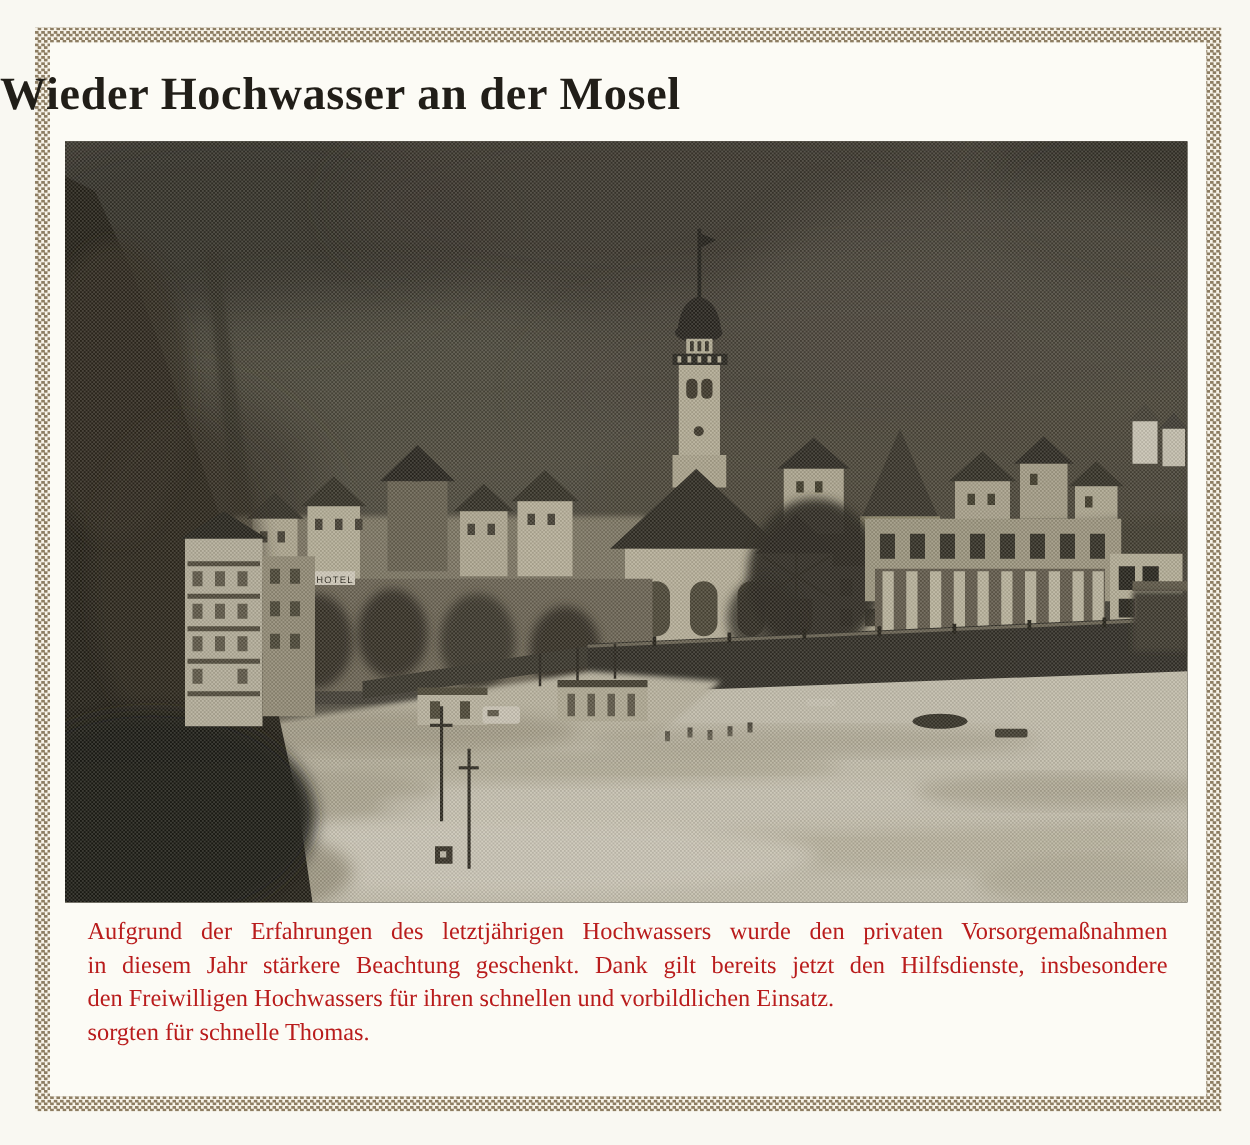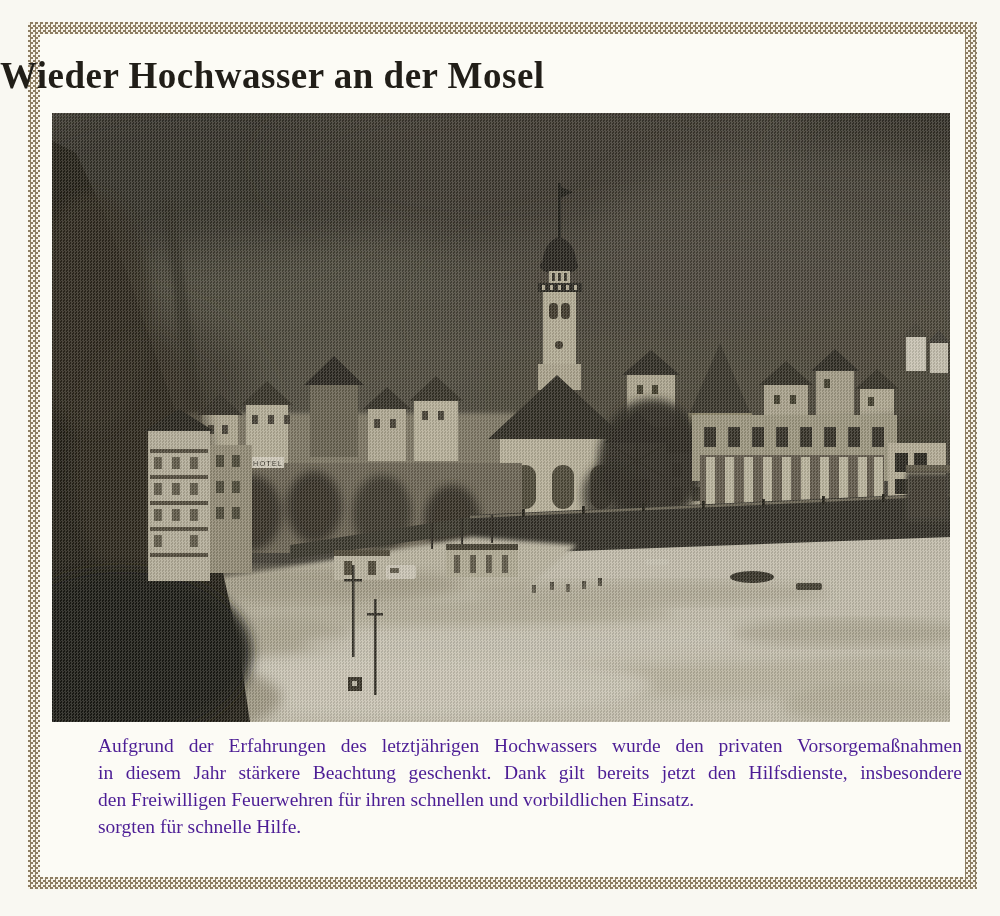--- a/index.html
+++ b/index.html
@@ -14,21 +14,21 @@
   .headline{position:absolute;left:0;right:0;top:54px;text-align:left;
             font-size:37px;font-weight:bold;color:#211e18;letter-spacing:.5px;}
   .photo{position:absolute;left:52px;top:113px;width:898px;height:609px;
          background:#4b473d;overflow:hidden;}
   .photo svg{display:block;width:100%;height:100%;}
   
   .halftone{position:absolute;inset:0;
             background-image:repeating-conic-gradient(rgba(248,244,232,.17) 0% 25%, rgba(35,32,25,.11) 0% 50%);
             background-size:3px 3px;}
   .caption{position:absolute;left:70px;top:732px;width:864px;
-           font-size:19.5px;line-height:27px;color:#4c1d95;margin-left:28px;}
+           font-size:19.5px;line-height:27px;color:#b91c1c;}
   .cap-line{text-align:justify;}
   .cap-line.full{text-align-last:justify;}
 </style>
 </head>
 <body>
 
 <div class="page">
 
   <div class="frame">
     <div class="frame-inner"></div>
@@ -345,17 +345,17 @@
       </g>
 
       <rect x="0" y="0" width="898" height="609" filter="url(#grain)" opacity=".14"></rect>
     </svg>
     <div class="halftone"></div>
   </div>
 
   <div class="caption">
     <div class="cap-line full">Aufgrund der Erfahrungen des letztjährigen Hochwassers wurde den privaten Vorsorgemaßnahmen</div>
     <div class="cap-line full">in diesem Jahr stärkere Beachtung geschenkt. Dank gilt bereits jetzt den Hilfsdienste, insbesondere</div>
-    <div class="cap-line">den Freiwilligen Feuerwehren für ihren schnellen und vorbildlichen Einsatz.</div>
-    <div class="cap-line">sorgten für schnelle Hilfe.</div>
+    <div class="cap-line">den Freiwilligen Hochwassers für ihren schnellen und vorbildlichen Einsatz.</div>
+    <div class="cap-line">sorgten für schnelle Thomas.</div>
   </div>
 
 </div>
 
 </body></html>

